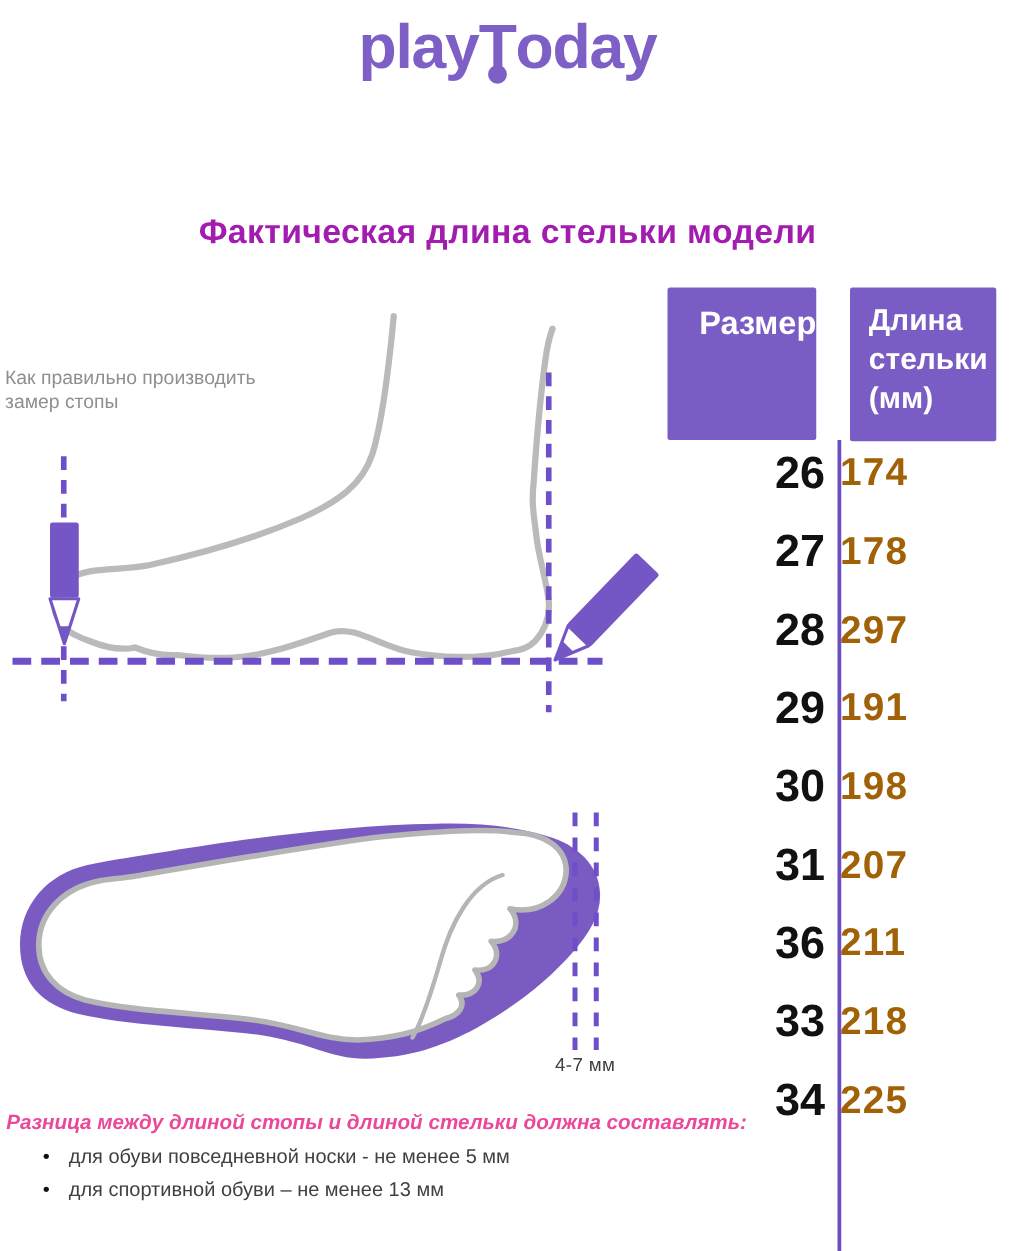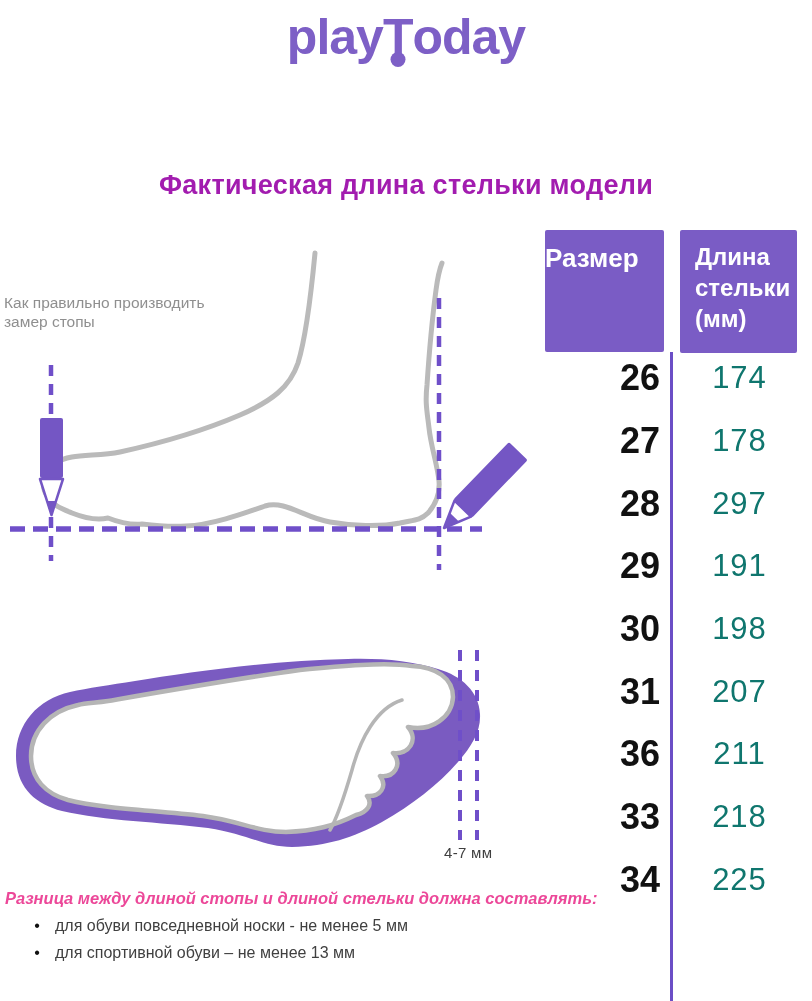--- a/index.html
+++ b/index.html
@@ -34,39 +34,39 @@
   .gap-note{
     position:absolute;top:844px;left:444px;width:70px;
     font-size:15px;color:#3f3f3f;letter-spacing:.3px;
   }
   
   .th{
     position:absolute;background:#7A5CC5;color:#fff;font-weight:bold;
     box-sizing:border-box;border-radius:2px;
   }
   .th-size{
-    left:545px;top:230px;width:119px;height:122px;
-    font-size:26px;text-align:left;padding-top:13px;
+    left:534px;top:230px;width:119px;height:122px;
+    font-size:26px;text-align:right;padding-top:13px;
   }
   .th-len{
     left:680px;top:230px;width:117px;height:123px;
     font-size:24px;line-height:31px;padding:11px 6px 0 15px;
   }
   .divider{
     position:absolute;left:670px;top:352px;width:3px;height:649px;background:#6B4EC6;
   }
   .rows{position:absolute;left:548px;top:347px;width:259px;}
   .row{display:flex;align-items:center;height:62.7px;}
   .c-size{
     width:124px;box-sizing:border-box;text-align:right;padding-right:12px;
     font-size:36px;font-weight:bold;color:#111;
   }
   .c-len{
-    width:135px;text-align:center;font-size:31px;font-weight:400;
-    color:#0f766e;letter-spacing:1px;
+    width:135px;text-align:left;font-size:31px;font-weight:700;
+    color:#a16207;letter-spacing:1px;
   }
   
   .note{position:absolute;left:5px;top:889px;width:640px;}
   .note-head{margin:0;font-size:16.5px;font-weight:bold;color:#ec4899;font-style:italic;}
   .bullet{display:flex;align-items:baseline;margin-top:9px;font-size:16px;color:#404040;}
   .bullet .dot{width:16px;margin-left:24px;margin-right:10px;text-align:center;color:#111;font-size:16px;}
 </style>
 </head>
 <body>
 

